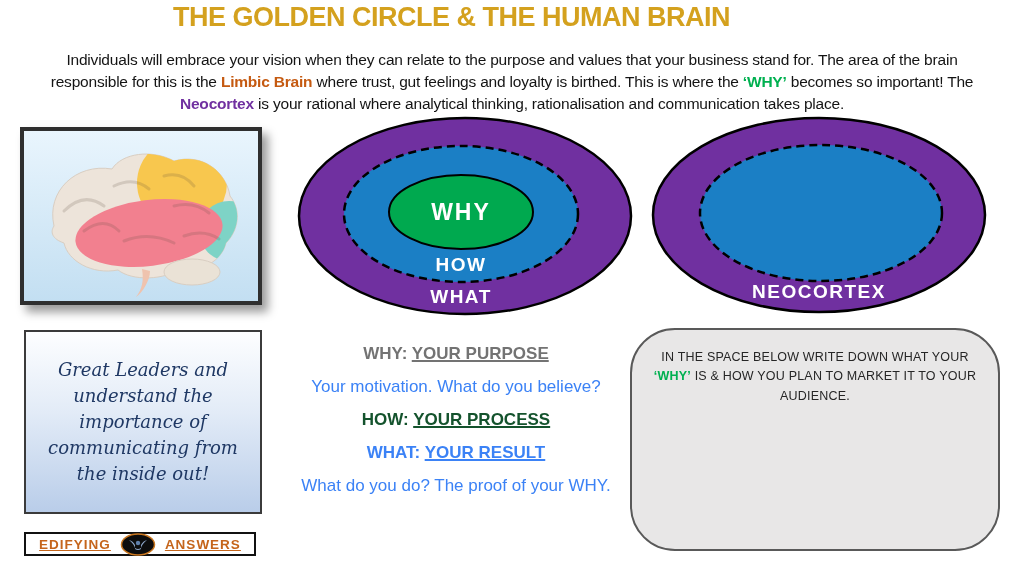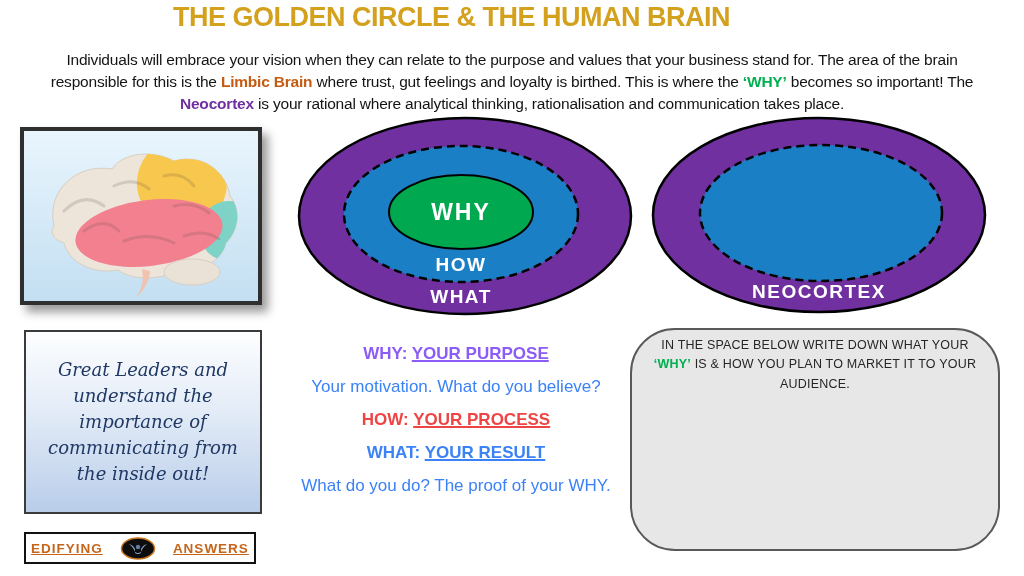--- a/index.html
+++ b/index.html
@@ -39,36 +39,36 @@
     display:flex;flex-direction:column;justify-content:center;align-items:center;
     font-family:"DejaVu Serif","Liberation Serif",serif;font-style:italic;
     color:#1F3864;font-size:18px;line-height:1.45;text-align:center;
   }
   
   .center-col{
     position:absolute;left:288px;top:344px;width:336px;text-align:center;
   }
   .center-col .heading{font-size:17px;font-weight:bold;margin-bottom:13px;}
   .center-col .heading .utitle{text-decoration:underline;text-decoration-thickness:2px;}
-  .center-col .heading.g{color:#8b5cf6;}
-  .center-col .heading.b{color:#ef4444;}
+  .center-col .heading.g{color:#737373;}
+  .center-col .heading.b{color:#14532d;}
   .center-col .heading.p{color:#3b82f6;}
   .center-col .desc{font-size:17px;color:#3b82f6;margin-bottom:13px;}
   
   .note-box{
     position:absolute;left:630px;top:328px;width:370px;height:223px;box-sizing:border-box;
     background:#E8E7E7;border:2px solid #595959;border-radius:45px;
-    padding:6px 20px 0 20px;text-align:center;
+    padding:18px 20px 0 20px;text-align:center;
     font-size:12.5px;line-height:1.55;color:#262626;letter-spacing:0.2px;
   }
   .note-box b.whygreen{color:#00B050;}
   
   .logo{
-    position:absolute;left:24px;top:532px;width:232px;height:32px;box-sizing:border-box;
-    border:2px solid #111;background:#fff;display:flex;align-items:center;justify-content:center;gap:17px;
+    position:absolute;left:24px;top:532px;width:232px;height:24px;box-sizing:border-box;
+    border:2px solid #111;background:#fff;display:flex;align-items:center;justify-content:center;gap:9px;
   }
   .logo .word{
     font-size:13.5px;font-weight:bold;color:#C5651B;letter-spacing:1px;
     text-decoration:underline;
   }
   .logo svg{display:block;}
 </style>
 </head>
 <body>
 

